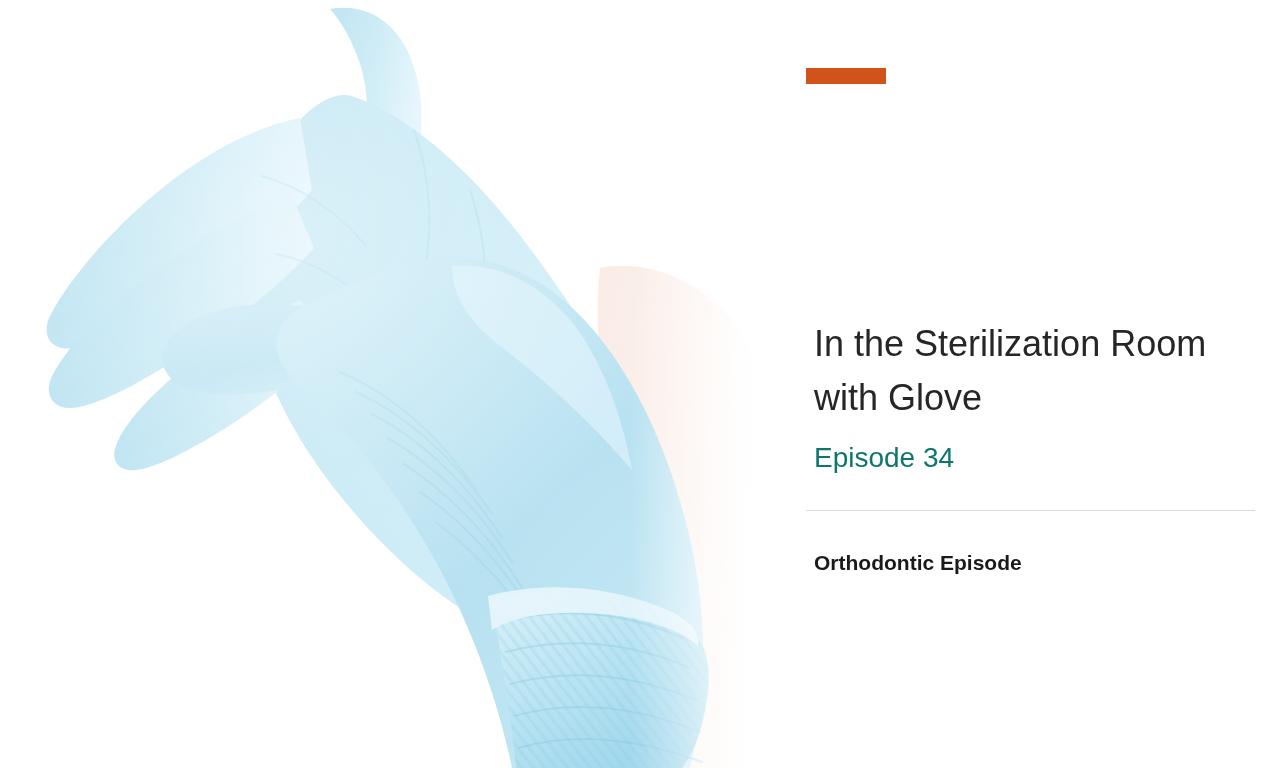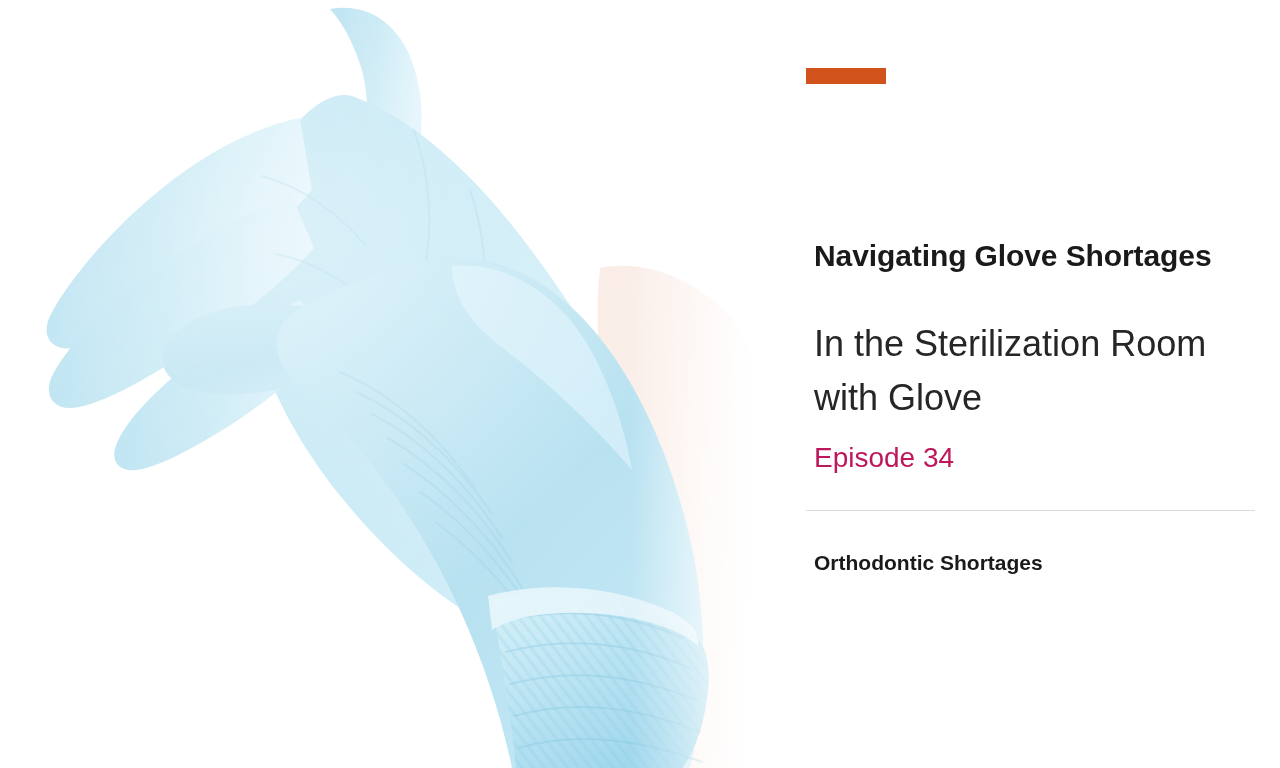--- a/index.html
+++ b/index.html
@@ -86,21 +86,21 @@
     line-height: 1.5;
   }
 
   .episode {
     position: absolute;
     left: 8px;
     top: 440px;
     width: 420px;
     font-size: 28px;
     font-weight: normal;
-    color: #be185d;
+    color: #0f766e;
     line-height: 1.3;
   }
 
   .divider {
     position: absolute;
     left: 0;
     top: 510px;
     width: 449px;
     height: 1px;
     background: #dcdcdc;
@@ -285,28 +285,27 @@
 
       <rect x="0" y="0" width="800" height="768" fill="url(#softLight)"></rect>
     </svg>
     <div class="photo-fade"></div>
   </div>
 
   <div class="panel">
 
     <div class="accent-bar"></div>
 
-    <div class="title">Navigating Glove Shortages</div>
 
     <div class="subtitle">
       <div>In the Sterilization Room</div>
       <div>with Glove</div>
     </div>
 
     <div class="episode">Episode 34</div>
 
     <div class="divider"></div>
 
-    <div class="footer">Orthodontic Shortages</div>
+    <div class="footer">Orthodontic Episode</div>
 
   </div>
 
 </div>
 
 </body></html>

